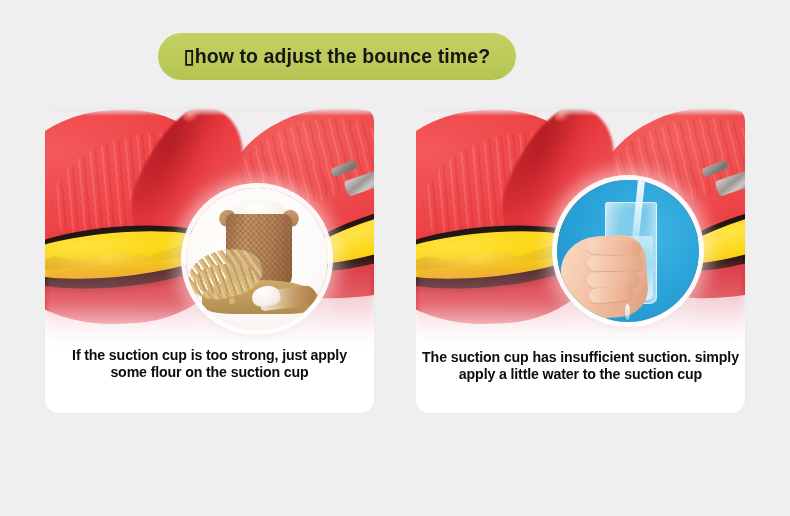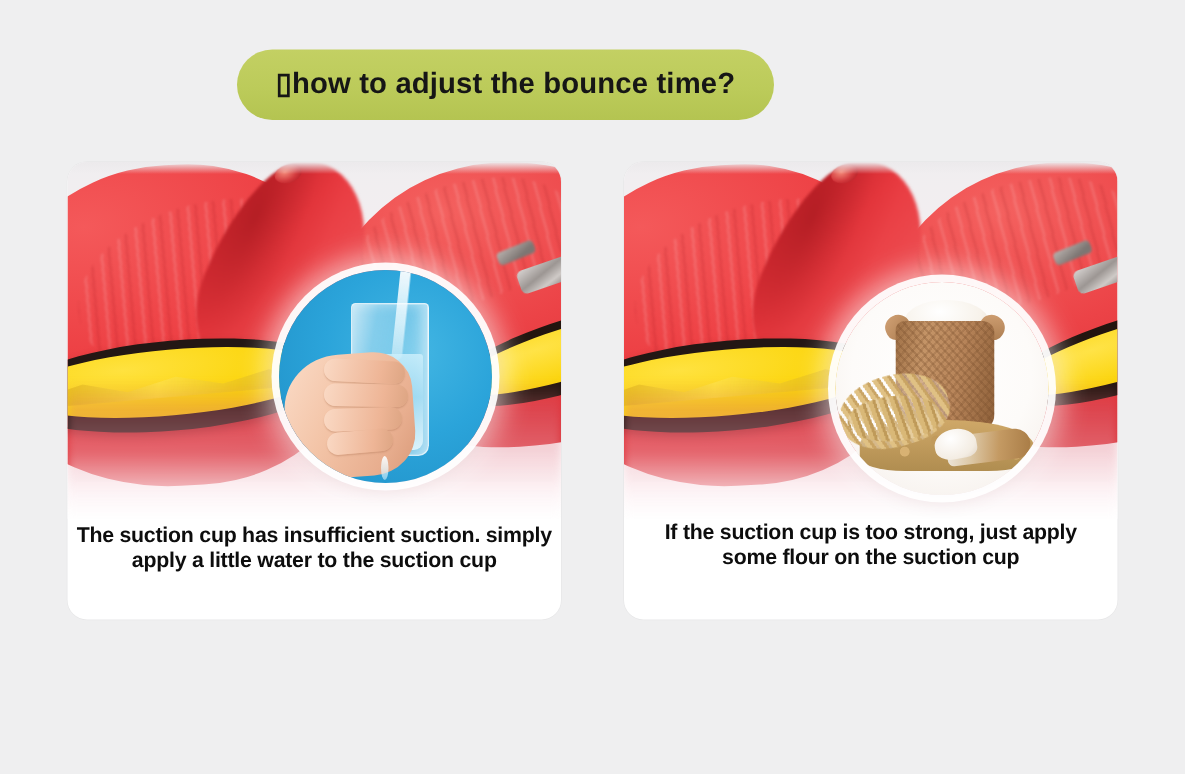--- a/index.html
+++ b/index.html
@@ -507,35 +507,35 @@
       <div class="latch2"></div>
       <div class="latch"></div>
       <div class="bezel-right"></div>
       <div class="yellow-right"></div>
       <div class="bezel-left"></div>
       <div class="yellow-left"></div>
       <div class="photo-top-haze"></div>
       <div class="floor-glow"></div>
     </div>
 
-    <div class="inset inset-right">
-      <div class="scene-water">
-        <div class="pour-stream"></div>
-        <div class="glass"></div>
-        <div class="glass-water"></div>
-        <div class="hand"></div>
-        <div class="finger f1"></div>
-        <div class="finger f2"></div>
-        <div class="finger f3"></div>
-        <div class="finger f4"></div>
-        <div class="drip"></div>
+    <div class="inset inset-left">
+      <div class="scene-flour">
+        <div class="flour-mound"></div>
+        <div class="sack-fold-l"></div>
+        <div class="sack-fold-r"></div>
+        <div class="sack"></div>
+        <div class="grain-pile"></div>
+        <div class="wheat"></div>
+        <div class="wheat2"></div>
+        <div class="scoop"></div>
+        <div class="scoop-flour"></div>
       </div>
     </div>
 
-    <div class="caption caption-right">The suction cup has insufficient suction. simply apply a little water to the suction cup</div>
+    <div class="caption caption-left">If the suction cup is too strong, just apply some flour on the suction cup</div>
   </div>
 
   <div class="panel">
 
     <div class="product-photo">
       <div class="disc-left"></div>
       <div class="streaks"></div>
       <div class="disc-right"></div>
       <div class="streaks-right"></div>
       <div class="disc-crease"></div>
@@ -543,30 +543,30 @@
       <div class="latch2"></div>
       <div class="latch"></div>
       <div class="bezel-right"></div>
       <div class="yellow-right"></div>
       <div class="bezel-left"></div>
       <div class="yellow-left"></div>
       <div class="photo-top-haze"></div>
       <div class="floor-glow"></div>
     </div>
 
-    <div class="inset inset-left">
-      <div class="scene-flour">
-        <div class="flour-mound"></div>
-        <div class="sack-fold-l"></div>
-        <div class="sack-fold-r"></div>
-        <div class="sack"></div>
-        <div class="grain-pile"></div>
-        <div class="wheat"></div>
-        <div class="wheat2"></div>
-        <div class="scoop"></div>
-        <div class="scoop-flour"></div>
+    <div class="inset inset-right">
+      <div class="scene-water">
+        <div class="pour-stream"></div>
+        <div class="glass"></div>
+        <div class="glass-water"></div>
+        <div class="hand"></div>
+        <div class="finger f1"></div>
+        <div class="finger f2"></div>
+        <div class="finger f3"></div>
+        <div class="finger f4"></div>
+        <div class="drip"></div>
       </div>
     </div>
 
-    <div class="caption caption-left">If the suction cup is too strong, just apply some flour on the suction cup</div>
+    <div class="caption caption-right">The suction cup has insufficient suction. simply apply a little water to the suction cup</div>
   </div>
 
 </div>
 
 </body></html>

